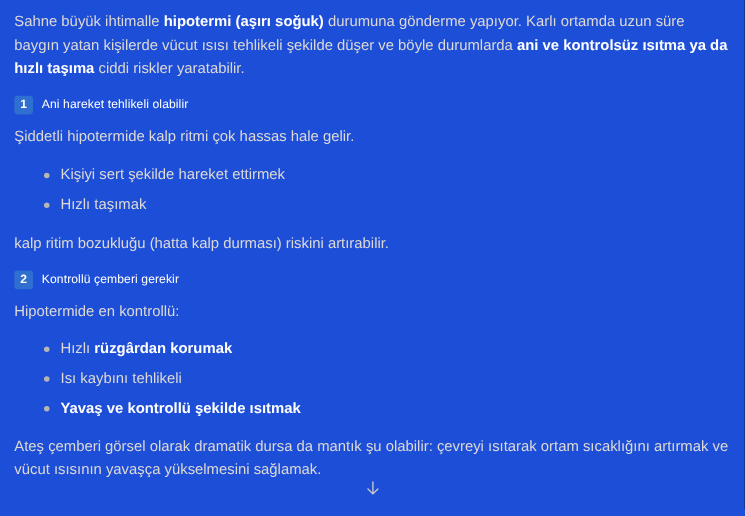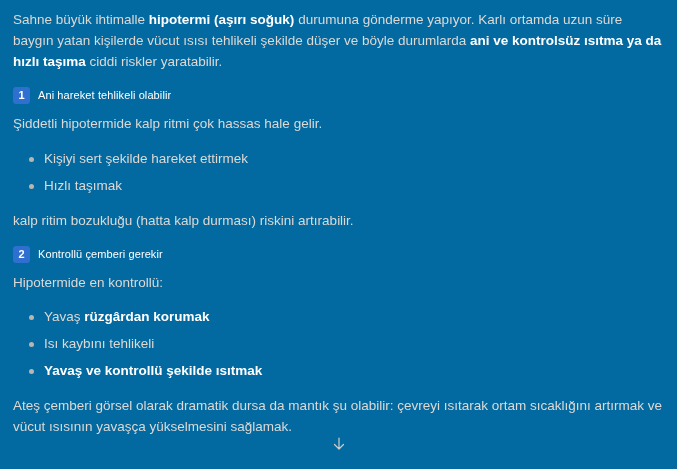--- a/index.html
+++ b/index.html
@@ -15,21 +15,21 @@
     color: #e6e6e6;
     font-size: 13.5px;
     line-height: 1.55;
   }
   .page {
     position: relative;
     width: 677px;
     height: 469px;
     box-sizing: border-box;
     padding: 10px 14px 0 13px;
-    background: #0369a1;
+    background: #1d4ed8;
   }
   p {
     margin: 0 0 14px 0;
     color: #ddd9d5;
   }
   strong, b {
     color: #ffffff;
     font-weight: bold;
   }
   .heading-row {
@@ -58,21 +58,21 @@
     color: #ffffff;
     letter-spacing: 0.1px;
   }
   ul {
     margin: 0 0 14px 0;
     padding-left: 30px;
     list-style: none;
   }
   li {
     position: relative;
-    margin: 0 0 6px 1px;
+    margin: 0 0 6px 12px;
     color: #ddd9d5;
   }
   li:before {
     content: "";
     position: absolute;
     left: -15px;
     top: 8px;
     width: 5px;
     height: 5px;
     border-radius: 50%;
@@ -116,21 +116,21 @@
   <p>kalp ritim bozukluğu (hatta kalp durması) riskini artırabilir.</p>
 
   <div class="heading-row">
     <span class="num-badge">2</span>
     <span class="heading-text">Kontrollü çemberi gerekir</span>
   </div>
 
   <p>Hipotermide en kontrollü:</p>
 
   <ul>
-    <li><span>Yavaş </span><strong>rüzgârdan korumak</strong></li>
+    <li><span>Hızlı </span><strong>rüzgârdan korumak</strong></li>
     <li>Isı kaybını tehlikeli</li>
     <li><strong>Yavaş ve kontrollü şekilde ısıtmak</strong></li>
   </ul>
 
   <p class="last-para">Ateş çemberi görsel olarak dramatik dursa da mantık şu olabilir: çevreyi ısıtarak ortam sıcaklığını artırmak ve vücut ısısının yavaşça yükselmesini sağlamak.</p>
 
   <div class="scroll-arrow">
     <svg width="16" height="16" viewBox="0 0 16 16" aria-hidden="true">
       <path d="M8 2 L8 13 M3.5 8.5 L8 13 L12.5 8.5" fill="none" stroke="currentColor" stroke-width="1.2" stroke-linecap="round" stroke-linejoin="round"></path>
     </svg>

